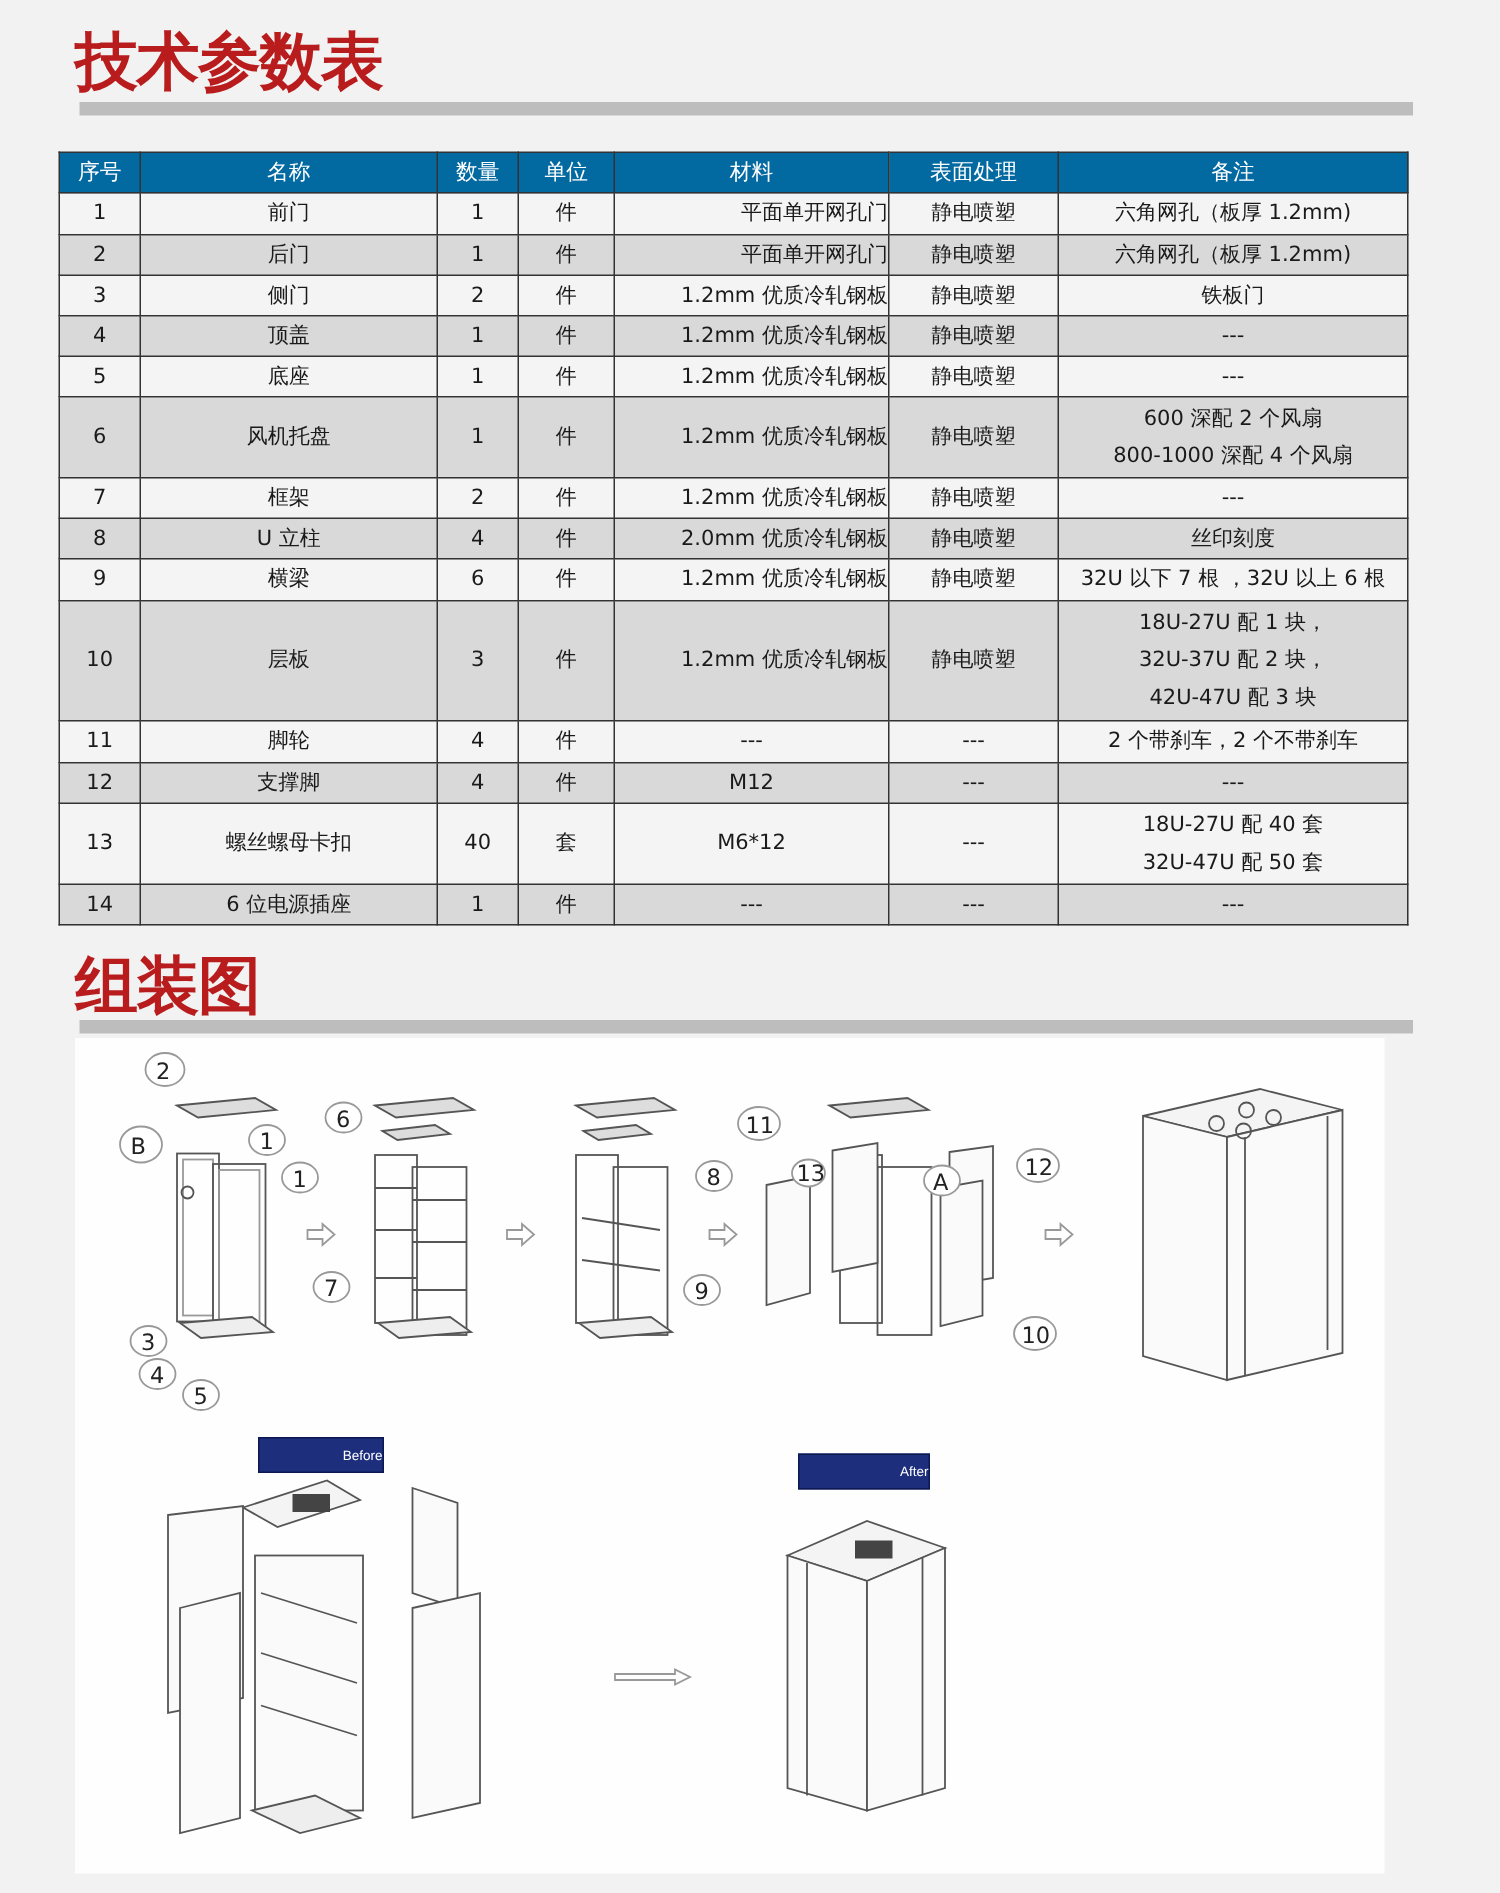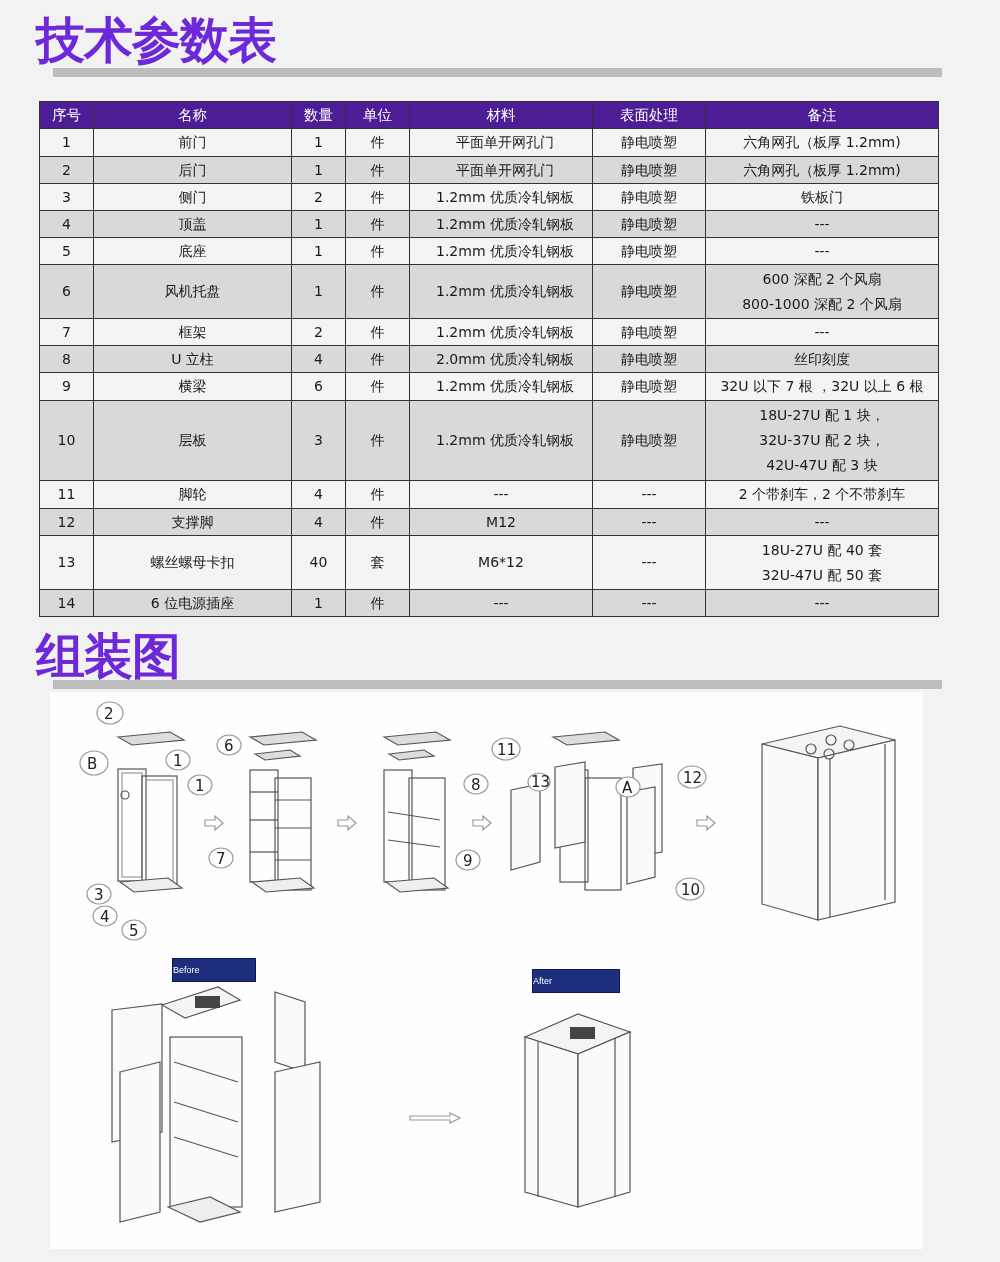--- a/index.html
+++ b/index.html
@@ -1,29 +1,29 @@
 <!DOCTYPE html>
 <html><head>
 <meta charset="utf-8">
 <style>
   html, body { margin:0; padding:0; }
   body { width:1000px; height:1262px; background:#f2f2f2; position:relative; overflow:hidden; font-family:"DejaVu Sans", "Liberation Sans", sans-serif; }
-  .sec-title { position:absolute; left:36px; color:#6d28d9; font-weight:bold; font-size:49px; line-height:50px; letter-spacing:-1px; font-family:"DejaVu Sans", sans-serif; }
+  .sec-title { position:absolute; left:50px; color:#b91c1c; font-weight:bold; font-size:42px; line-height:50px; letter-spacing:-1px; font-family:"DejaVu Sans", sans-serif; }
   .sec-bar { position:absolute; left:53px; width:889px; height:9px; background:#bdbdbd; }
   table.spec { position:absolute; left:39px; top:101px; width:899px; border-collapse:collapse; table-layout:fixed; font-size:14px; color:#1a1a1a; }
   table.spec th, table.spec td { border:1.5px solid #333; text-align:center; vertical-align:middle; padding:0; line-height:25px; }
-  table.spec th { background:#4c1d95; color:#fff; font-weight:normal; height:26px; font-size:14.5px; }
+  table.spec th { background:#0369a1; color:#fff; font-weight:normal; height:26px; font-size:14.5px; }
   table.spec tr.odd td { background:#f4f4f4; }
   table.spec tr.even td { background:#d9d9d9; }
-  table.spec td.mat { text-align:center; padding-left:8px; }
+  table.spec td.mat { text-align:right; padding-left:8px; }
   table.spec td.mat.center { text-align:center; padding-left:0; }
   .panel { position:absolute; left:50px; top:692px; width:873px; height:557px; background:#fefefe; }
   svg { position:absolute; left:0; top:0; }
   .callout text { font-family:"DejaVu Sans", sans-serif; font-size:15px; fill:#222; }
-  .tagbox { position:absolute; height:22px; background:#1d2f7c; color:#fff; font-size:9px; text-align:left; line-height:22px; border:1px solid #0d1850; font-family:"Liberation Sans", sans-serif; }
+  .tagbox { position:absolute; height:22px; background:#1d2f7c; color:#fff; font-size:9px; text-align:right; line-height:22px; border:1px solid #0d1850; font-family:"Liberation Sans", sans-serif; }
 </style>
 </head>
 <body>
 
 <div class="sec-title" style="top:16px;">技术参数表</div>
 <div class="sec-bar" style="top:68px;"></div>
 
 <table class="spec">
   <colgroup>
     <col style="width:54px">
@@ -103,21 +103,21 @@
       </tr>
       <tr class="even" style="height: 54px;">
         <td>6</td>
         <td>风机托盘</td>
         <td>1</td>
         <td>件</td>
         <td class="mat">1.2mm 优质冷轧钢板</td>
         <td>静电喷塑</td>
         <td>
           <div>600 深配 2 个风扇</div>
-          <div>800-1000 深配 2 个风扇</div>
+          <div>800-1000 深配 4 个风扇</div>
         </td>
       </tr>
       <tr class="odd" style="height: 27px;">
         <td>7</td>
         <td>框架</td>
         <td>2</td>
         <td>件</td>
         <td class="mat">1.2mm 优质冷轧钢板</td>
         <td>静电喷塑</td>
         <td>

